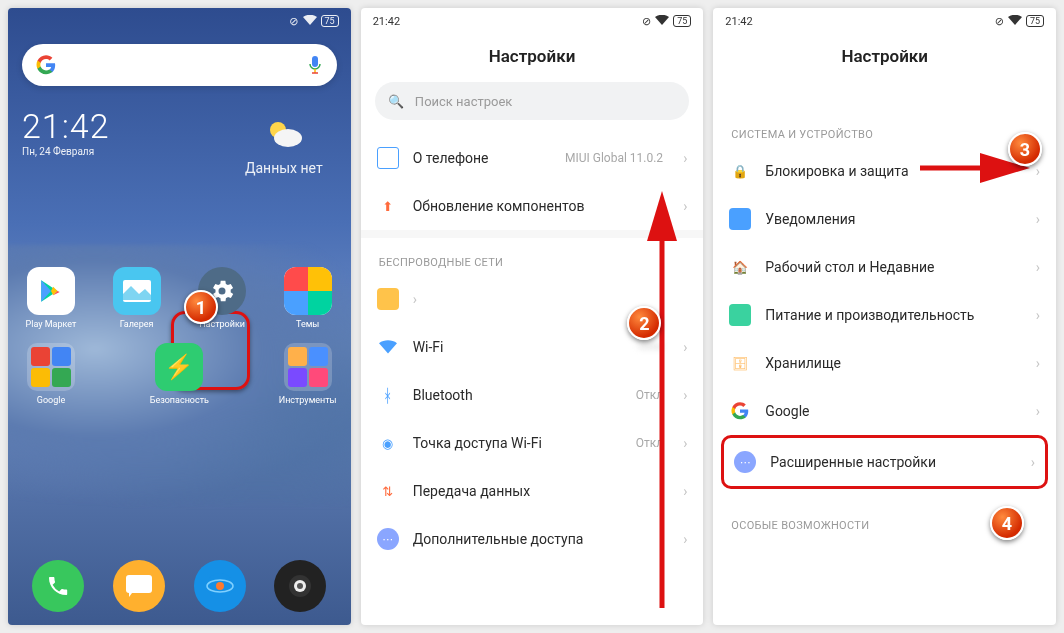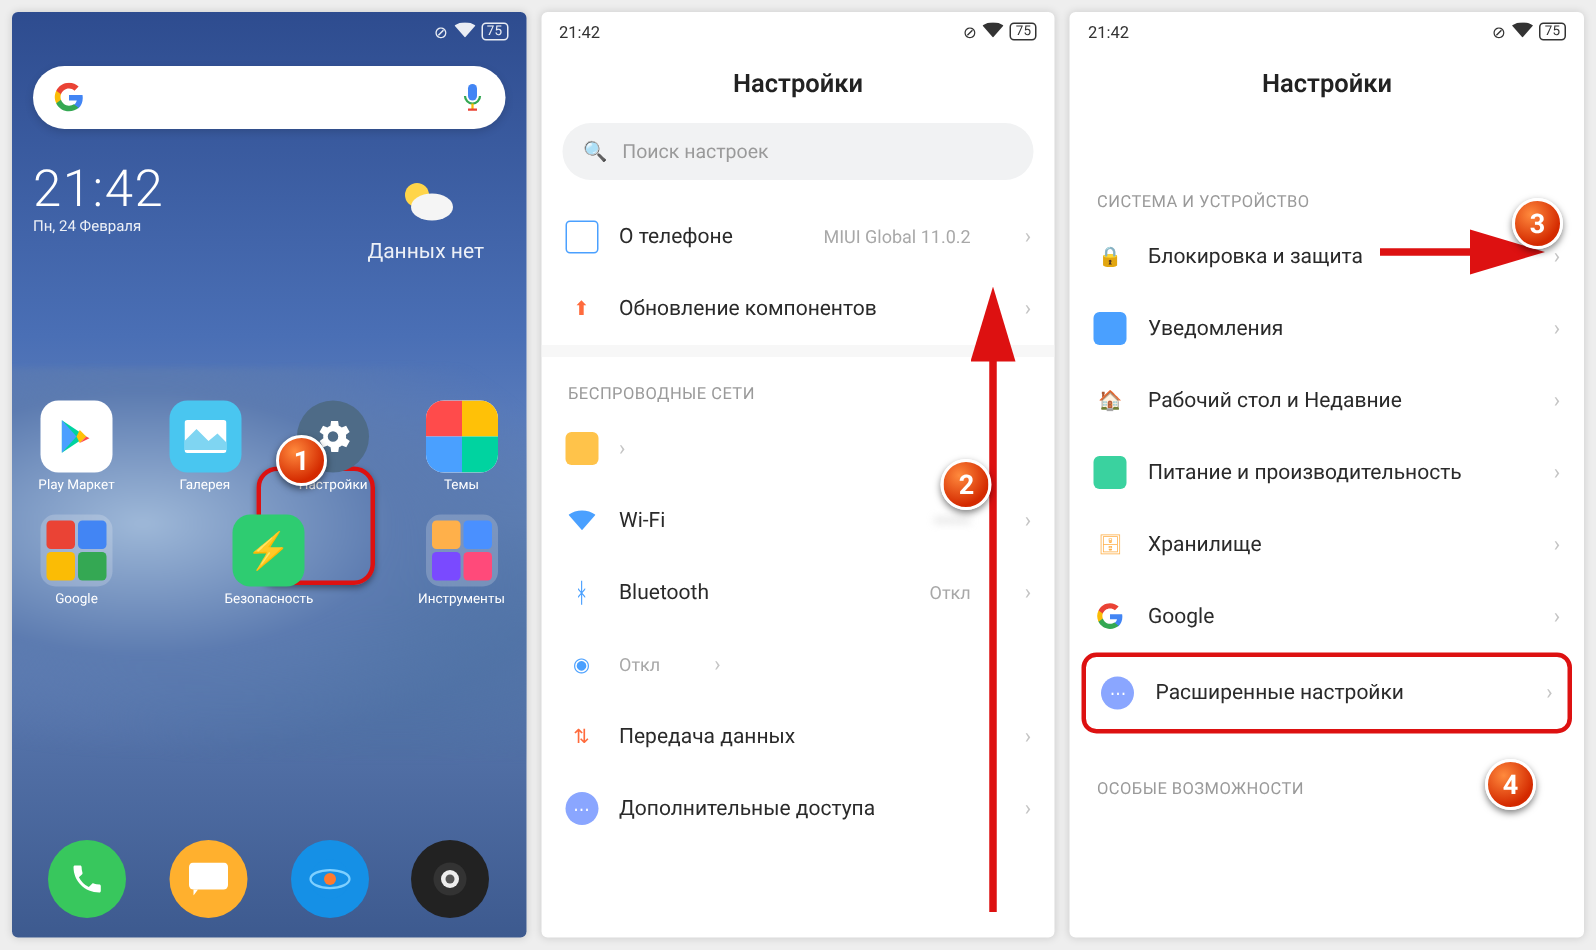--- a/index.html
+++ b/index.html
@@ -31,21 +31,21 @@
 .dock{position:absolute;bottom:0;left:0;right:0;height:78px;display:flex;justify-content:space-around;align-items:center;padding:0 10px}
 .dockico{width:52px;height:52px;border-radius:50%;display:flex;align-items:center;justify-content:center;font-size:26px}
 
 
 .settings-title{text-align:center;font-size:17px;font-weight:600;padding:12px 0;color:#222}
 .searchbox{margin:4px 14px;background:#f1f2f3;border-radius:20px;height:38px;display:flex;align-items:center;padding:0 14px;gap:10px;color:#9a9a9a;font-size:13px}
 .section-label{padding:18px 18px 6px;font-size:11px;color:#9a9a9a;letter-spacing:.3px}
 .srow{display:flex;align-items:center;height:48px;padding:0 16px;gap:14px;font-size:14px;color:#2a2a2a}
 .srow .licon{width:22px;height:22px;border-radius:5px;display:flex;align-items:center;justify-content:center;font-size:13px;flex-shrink:0}
 .srow .lbl{flex:1}
-.srow .val{color:#a8a8a8;font-size:12px;margin-right:22px}
+.srow .val{color:#a8a8a8;font-size:12px;margin-right:6px}
 .chev{color:#c5c5c5;font-size:14px}
 .divgap{height:8px;background:#f7f7f7}
 .hl-row{border:3px solid #d11;border-radius:10px;margin:0 8px}
 
 
 .arrow{position:absolute;z-index:15}
 .arrow svg{overflow:visible}
 </style>
 </head>
 <body>
@@ -242,20 +242,21 @@
     <span class="chev">›</span>
   </div>
   <div class="srow">
     <div class="licon" style="color:#4aa0ff;font-size:18px">ᚼ</div>
     <span class="lbl">Bluetooth</span>
     <span class="val">Откл</span>
     <span class="chev">›</span>
   </div>
   <div class="srow">
     <div class="licon" style="color:#4aa0ff">◉</div>
+    <span class="lbl">Точка доступа Wi-Fi</span>
     <span class="val">Откл</span>
     <span class="chev">›</span>
   </div>
   <div class="srow">
     <div class="licon" style="color:#ff6b3d">⇅</div>
     <span class="lbl">Передача данных</span>
     <span class="chev">›</span>
   </div>
   <div class="srow">
     <div class="licon" style="background:#8aa6ff;border-radius:50%;color:#fff;font-size:11px">⋯</div>

